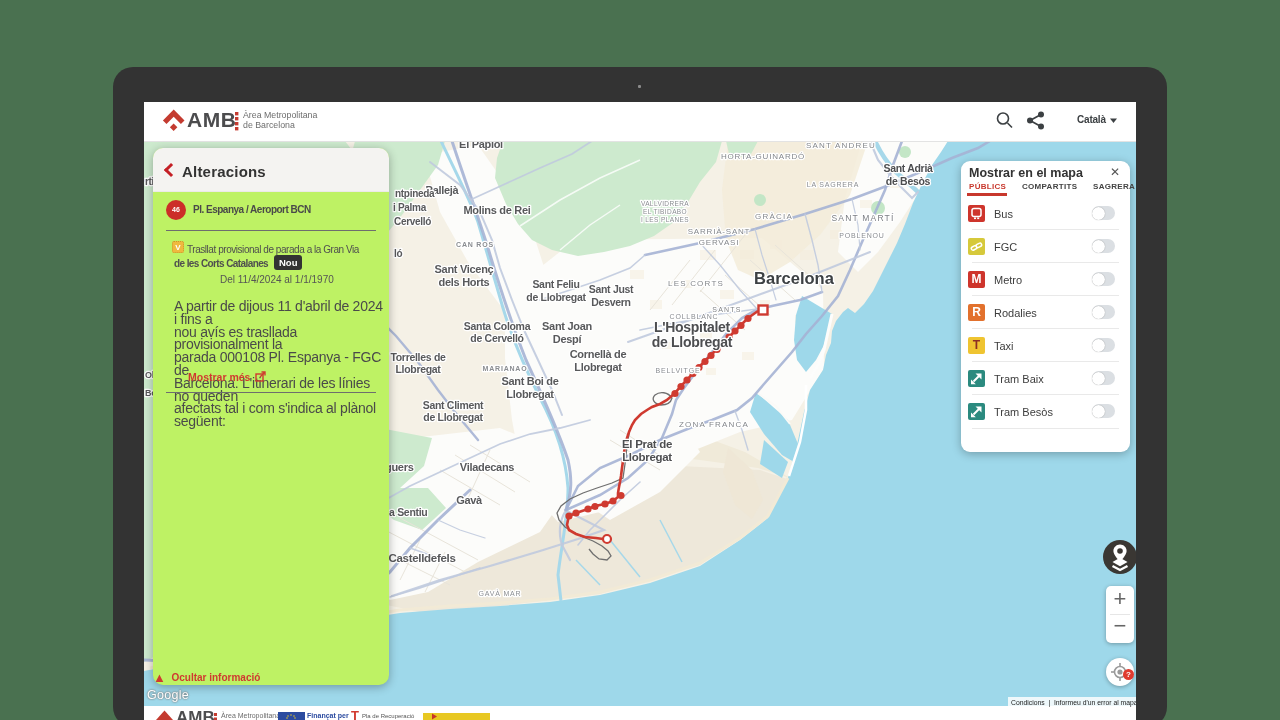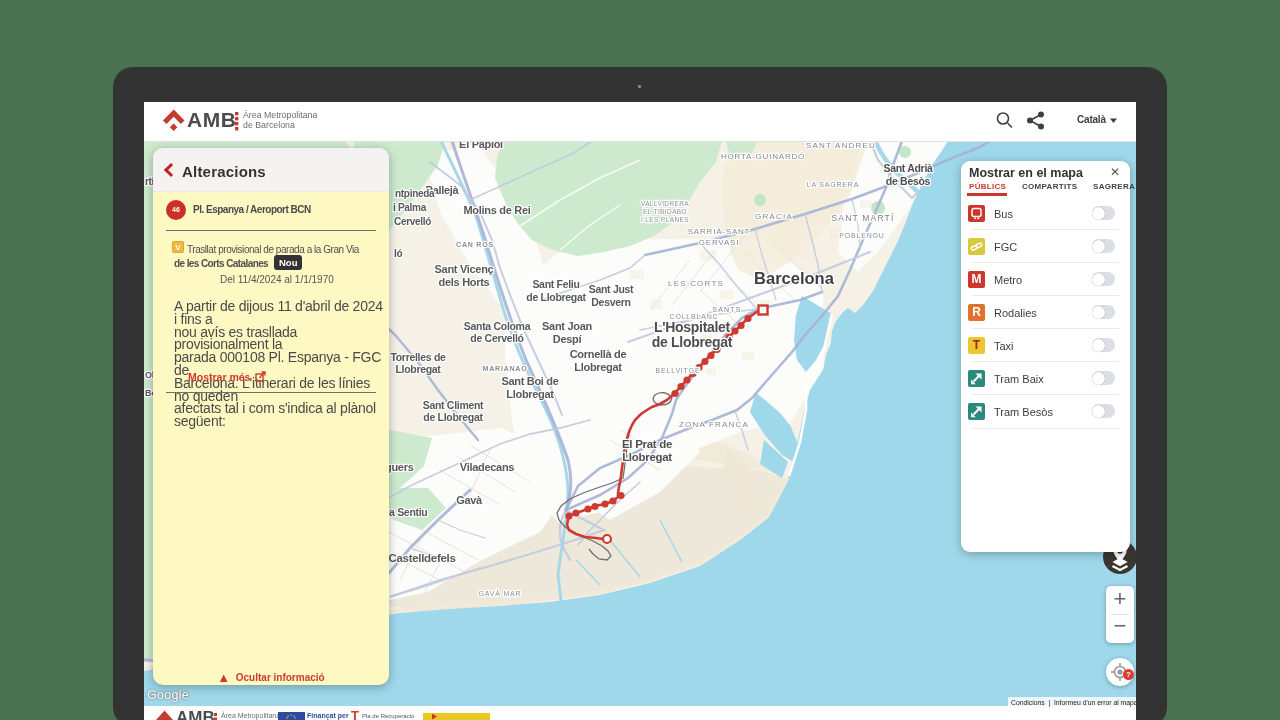--- a/index.html
+++ b/index.html
@@ -7,38 +7,38 @@
   body { background:#4a7150; font-family:"Liberation Sans", sans-serif; position:relative; }
   #frame { position:absolute; left:113px; top:67px; width:1054px; height:660px; background:#333333; border-radius:20px; }
   #cam { position:absolute; left:638px; top:85px; width:3px; height:3px; background:#8b8b8b; border-radius:1px; }
   #screen { position:absolute; left:144px; top:102px; width:992px; height:618px; background:#ffffff; overflow:hidden; }
   
   #header { position:absolute; left:0; top:0; width:992px; height:39px; background:#fff; z-index:5; }
   #hdr-sep { position:absolute; left:0; top:39px; width:992px; height:1px; background:#e3e3e3; z-index:6; }
   
   #map { position:absolute; left:0; top:39px; width:1160px; height:566px; }
   
-  #lpanel { position:absolute; left:9px; top:46px; width:236px; height:537px; background:#fef9c3; border-radius:10px; box-shadow:0 2px 10px rgba(0,0,0,0.3); z-index:10; overflow:hidden; }
+  #lpanel { position:absolute; left:9px; top:46px; width:236px; height:537px; background:#bef264; border-radius:10px; box-shadow:0 2px 10px rgba(0,0,0,0.3); z-index:10; overflow:hidden; }
   #lp-head { position:absolute; left:0; top:0; width:236px; height:44px; background:#f4f3f1; border-bottom:1px solid #eceae8; }
   #lp-title { position:absolute; left:29px; top:15px; font-size:15px; font-weight:bold; color:#333; letter-spacing:0.2px; }
   .redchev { position:absolute; width:10px; height:10px; border-left:3px solid #c41f25; border-bottom:3px solid #c41f25; }
   #lp-chev { left:13px; top:17px; transform:rotate(45deg); }
   #lp-badge { position:absolute; left:13px; top:52px; width:20px; height:20px; background:#cc2e28; border-radius:50%; color:#fff; font-size:7px; font-weight:bold; text-align:center; line-height:20px; }
   #lp-route { position:absolute; left:40px; top:56px; font-size:10px; letter-spacing:-0.5px; font-weight:bold; color:#4a4a4a; }
   .lp-hr { position:absolute; left:13px; width:210px; height:1px; background:#6e6e6e; }
   #lp-vicon { position:absolute; left:19px; top:93px; width:12px; height:12px; background:#efb93f; border:1px dotted #c9992a; border-radius:2px; color:#fff; font-size:8px; font-weight:bold; text-align:center; line-height:11px; }
   #lp-alttext { position:absolute; left:34px; top:93px; white-space:nowrap; font-size:10px; letter-spacing:-0.45px; font-weight:normal; color:#4f4f4f; line-height:17px; }
   #lp-alt2 { position:absolute; left:21px; top:110px; font-size:10px; letter-spacing:-0.6px; font-weight:bold; color:#4f4f4f; }
   #nou2 { position:absolute; left:121px; top:107px; background:#333; color:#fff; font-size:9.5px; font-weight:bold; border-radius:3px; padding:2px 5px; }
   #lp-dates { position:absolute; left:21px; top:126px; font-size:10px; color:#555;padding-left:46px; }
   #lp-para { position:absolute; left:21px; top:152px; width:210px; font-size:14px; letter-spacing:-0.25px; color:#4a4a4a; line-height:12.8px; }
   #lp-more { position:absolute; left:35px; top:222px; font-size:10.5px; font-weight:bold; color:#cf3a30; }
-  #lp-hide { position:absolute; left:0px; top:521px; width:236px; text-align:center; font-size:10px; font-weight:bold; color:#cf3a30; }
-  
-  #rpanel { position:absolute; left:817px; top:59px; width:169px; height:391px; background:#fff; border-radius:9px; box-shadow:0 2px 10px rgba(0,0,0,0.28); z-index:10; }
+  #lp-hide { position:absolute; left:0px; top:521px; width:236px; text-align:left; font-size:10px; font-weight:bold; color:#cf3a30; }
+  
+  #rpanel { position:absolute; left:817px; top:59px; width:169px; height:291px; background:#fff; border-radius:9px; box-shadow:0 2px 10px rgba(0,0,0,0.28); z-index:10; }
   #rp-title { position:absolute; left:8px; top:5px; font-size:12.5px; font-weight:bold; color:#333; }
   #rp-x { position:absolute; left:149px; top:4px; font-size:12px; color:#555; }
   .rtab { position:absolute; top:21px; font-size:8px; font-weight:bold; letter-spacing:0.3px; color:#444; }
   #rtab1 { left:8px; color:#c8382d; }
   #rtab1u { position:absolute; left:6px; top:32px; width:40px; height:2.5px; background:#c8382d; }
   #rtab2 { left:61px; }
   #rtab3 { left:132px; }
   .rrow-ic { position:absolute; left:7px; width:17px; height:17px; border-radius:2px; color:#fff; font-weight:bold; text-align:center; }
   .rrow-tx { position:absolute; left:33px; font-size:11px; color:#3d3d3d; }
   .rrow-hr { position:absolute; left:11px; width:147px; height:1px; background:#e9e9e9; }

